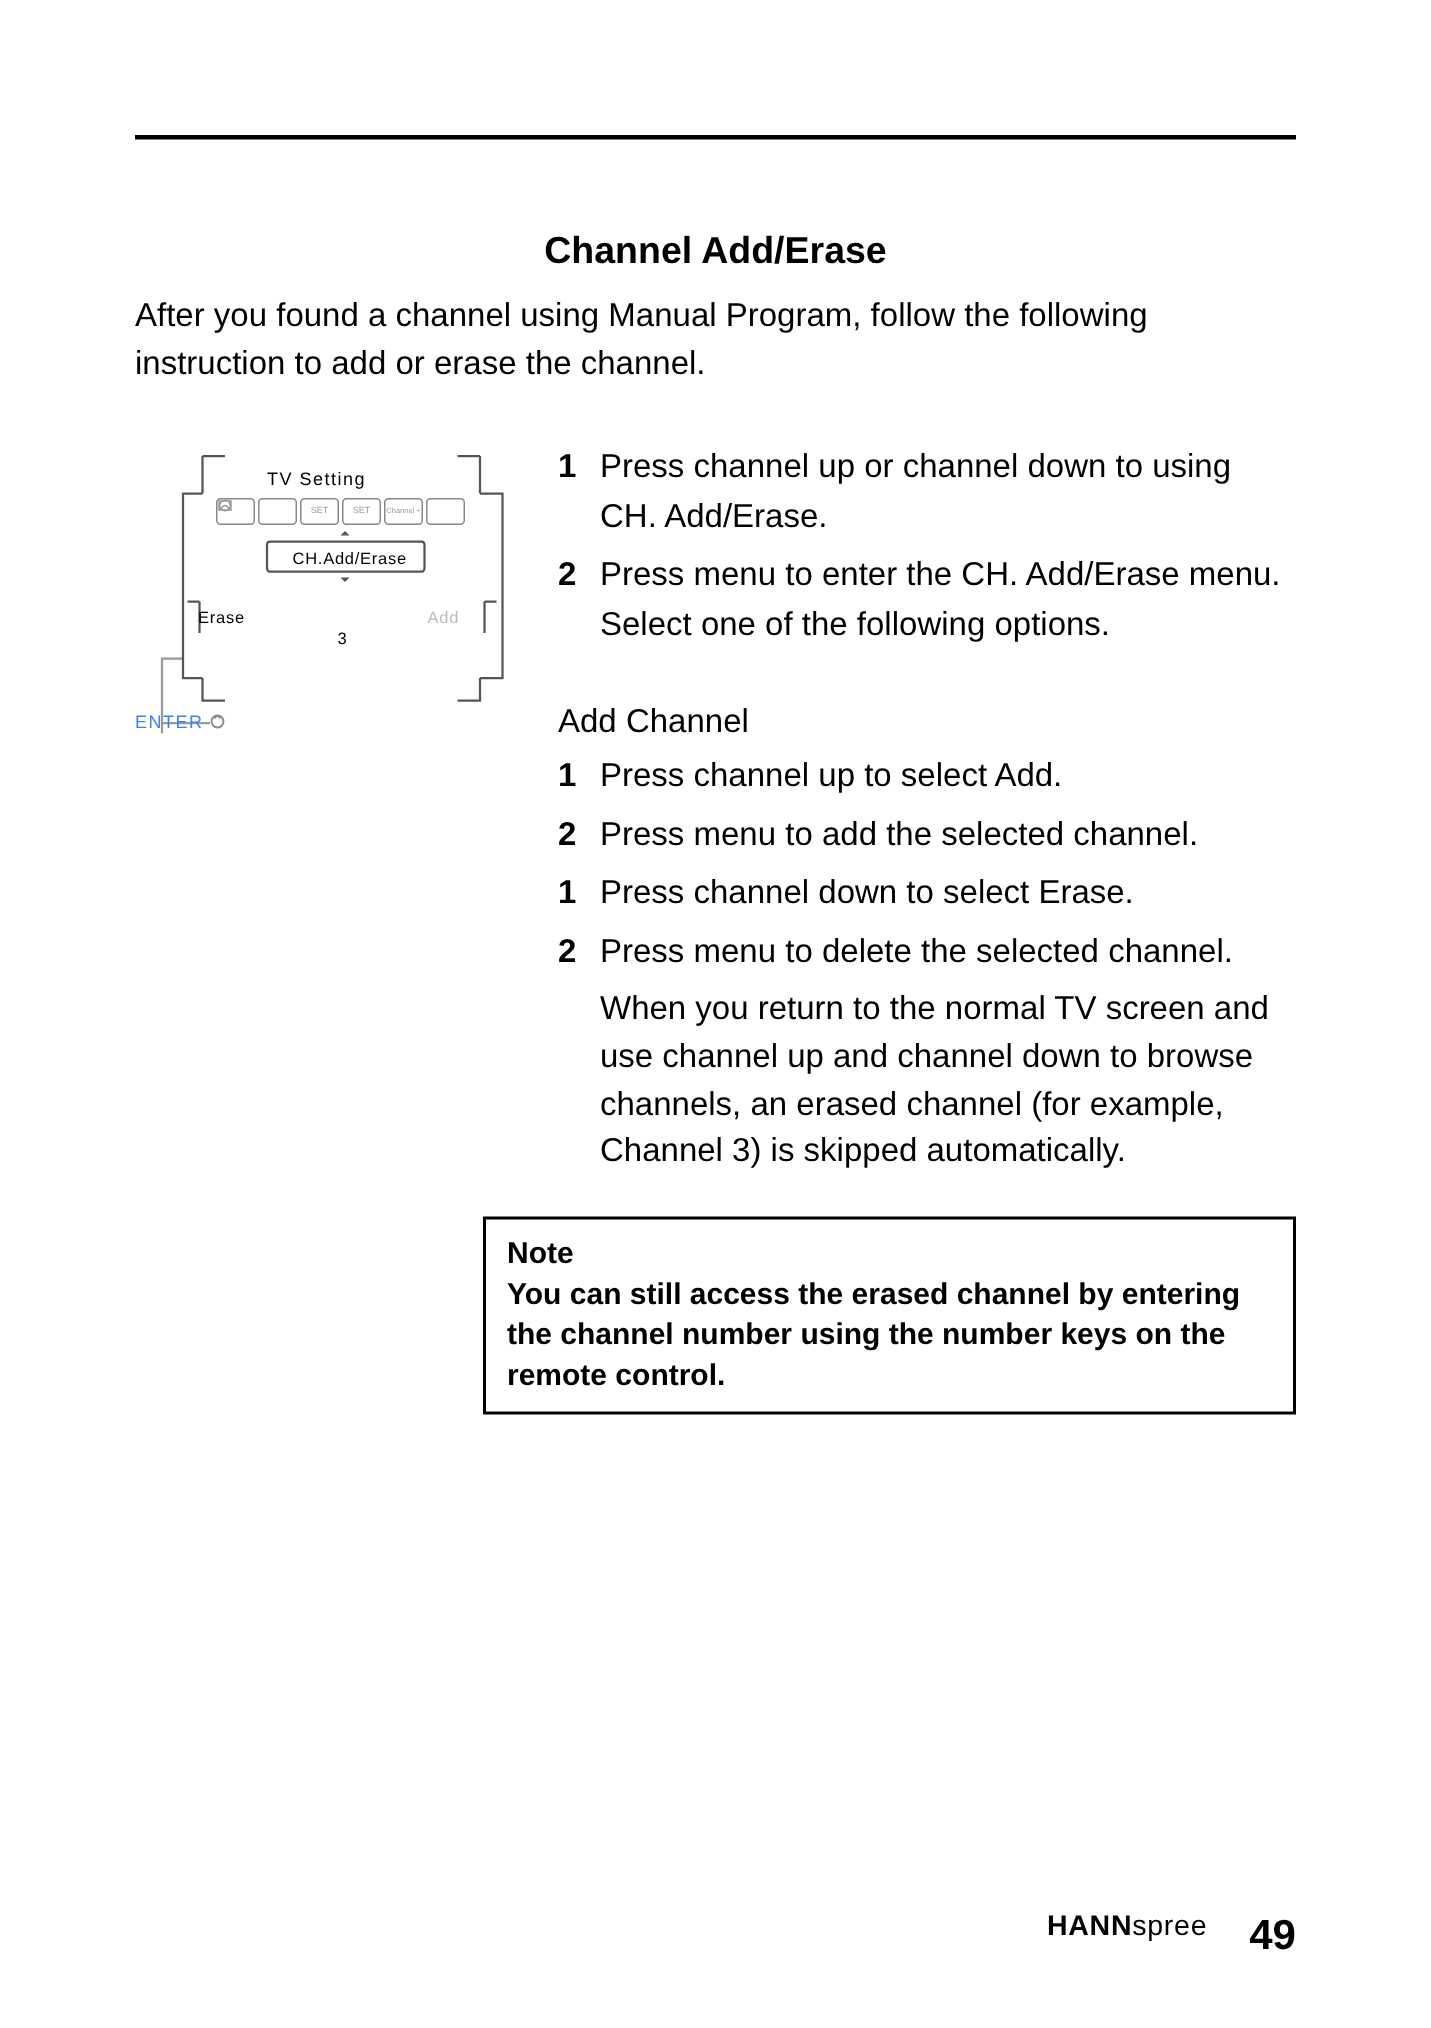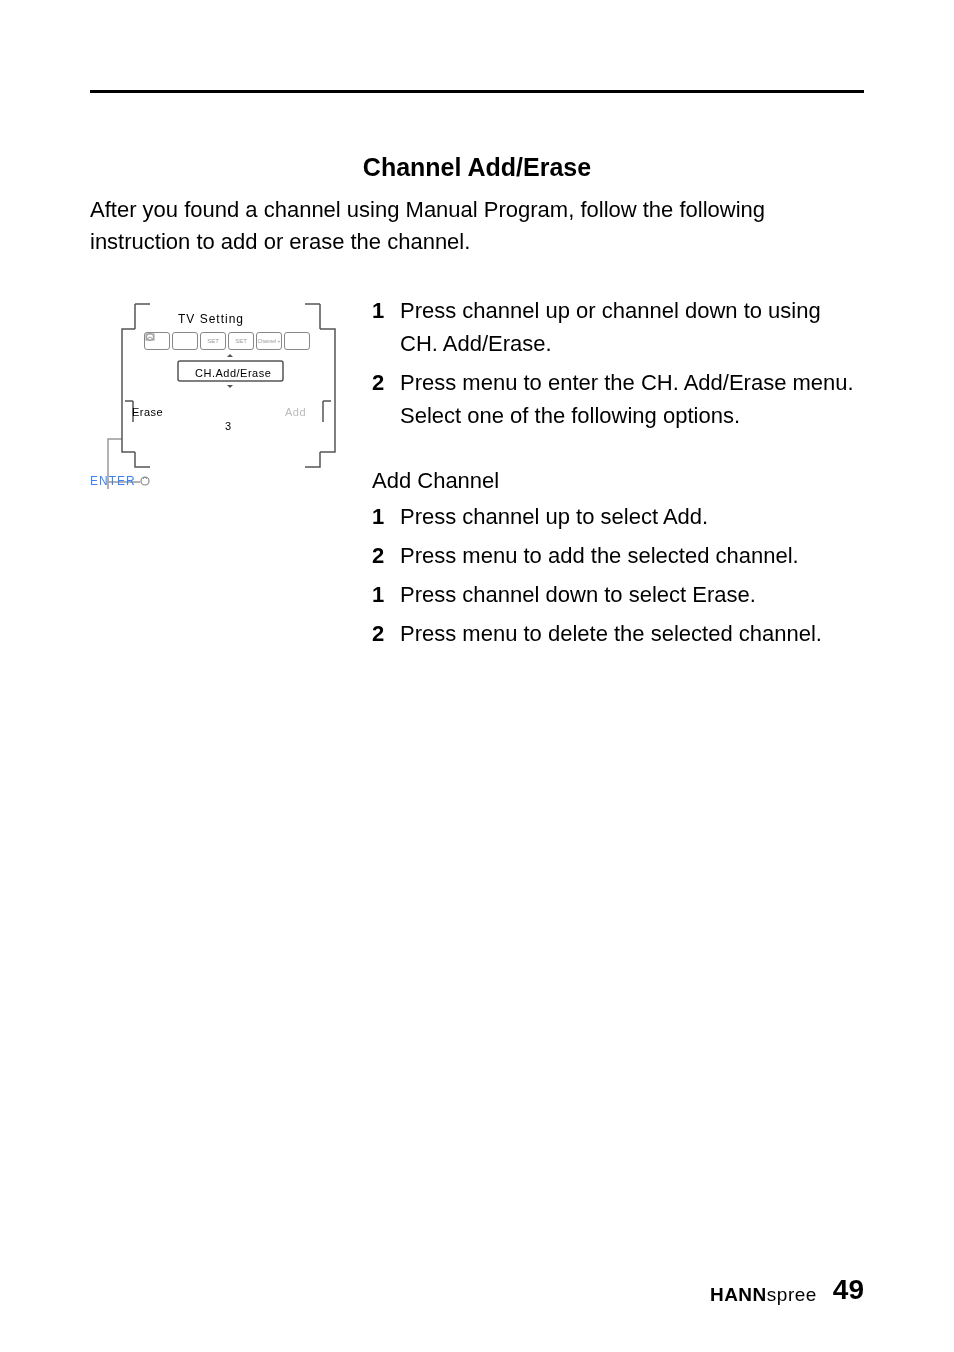--- a/index.html
+++ b/index.html
@@ -148,22 +148,22 @@
       font-weight: bold;
     }
     .note-box .note-body {
       font-weight: bold;
     }
     .footer {
       position: absolute;
       bottom: 46px;
       right: 90px;
       display: flex;
-      align-items: flex-end;
-      gap: 16px;
+      align-items: flex-start;
+      gap: 28px;
     }
     .brand {
       font-size: 19px;
       letter-spacing: 0.5px;
     }
     .brand .bold {
       font-weight: 900;
     }
     .brand .light {
       font-weight: 300;
@@ -261,20 +261,25 @@
     </div>
 
     <div class="list-item">
       <div class="list-num">1</div>
       <div class="list-text">Press channel down to select Erase.</div>
     </div>
     <div class="list-item">
       <div class="list-num">2</div>
       <div class="list-text">Press menu to delete the selected channel.</div>
     </div>
-
+    <div class="continuation">When you return to the normal TV screen and use channel up and channel down to browse channels, an erased channel (for example, Channel 3) is skipped automatically.</div>
+
+    <div class="note-box" style="margin-left:-50px;">
+      <div class="note-title">Note</div>
+      <div class="note-body">You can still access the erased channel by entering the channel number using the number keys on the remote control.</div>
+    </div>
   </div>
 </div>
 
 <div class="footer">
   <span class="brand"><span class="bold">HANN</span><span class="light">spree</span></span>
   <span class="page-num">49</span>
 </div>
 
 </body></html>

